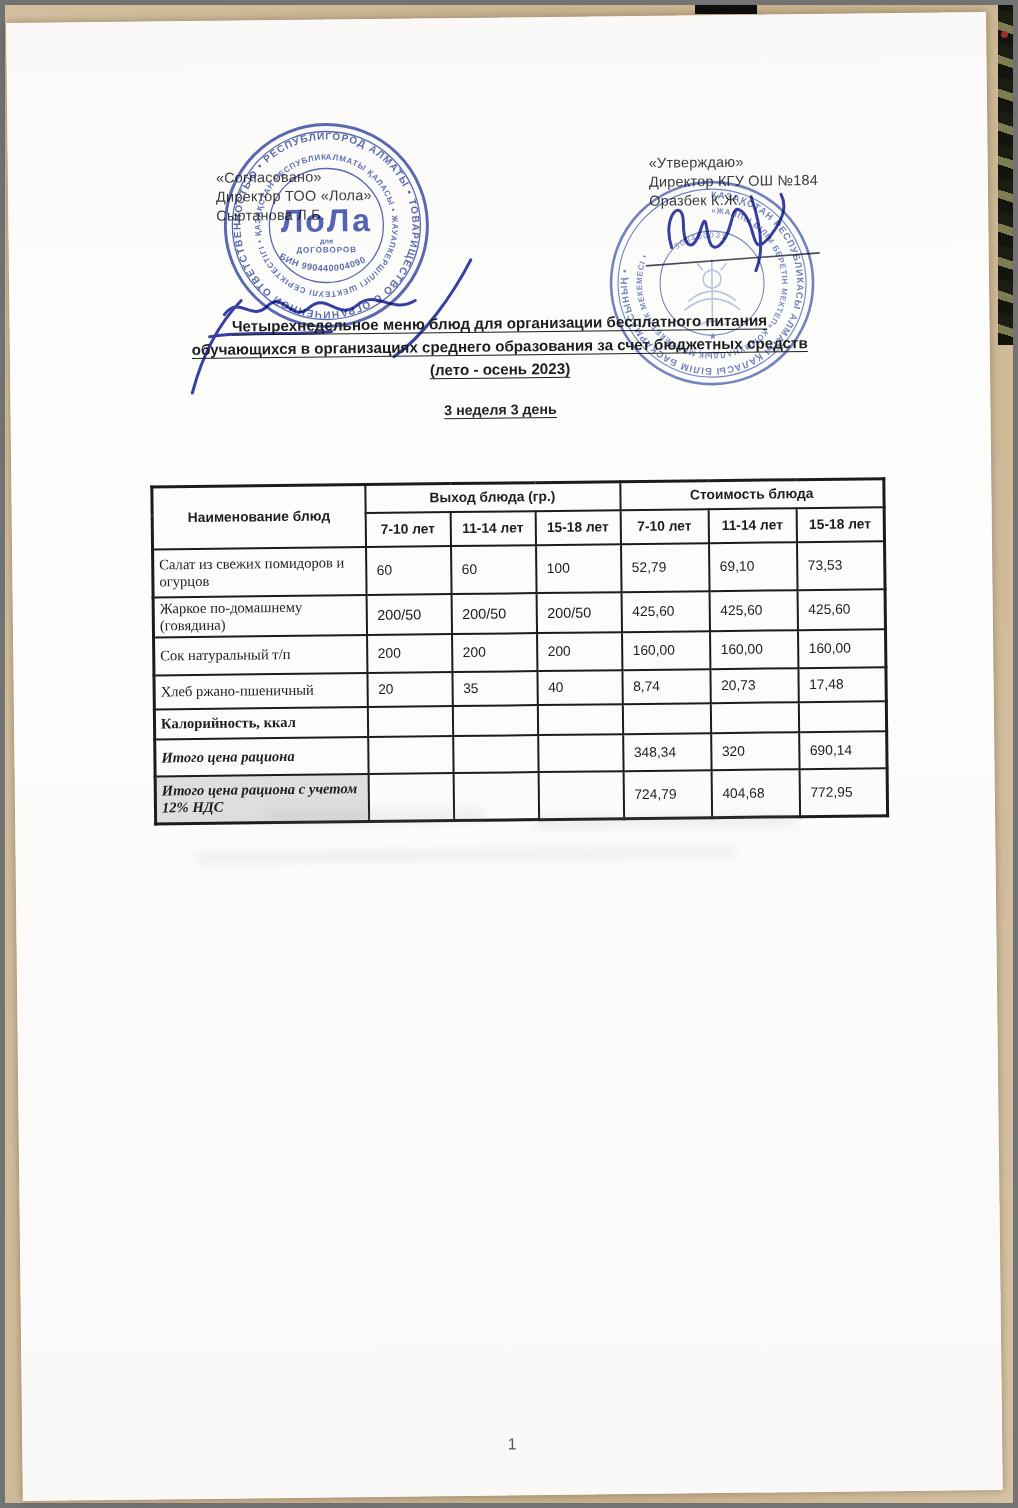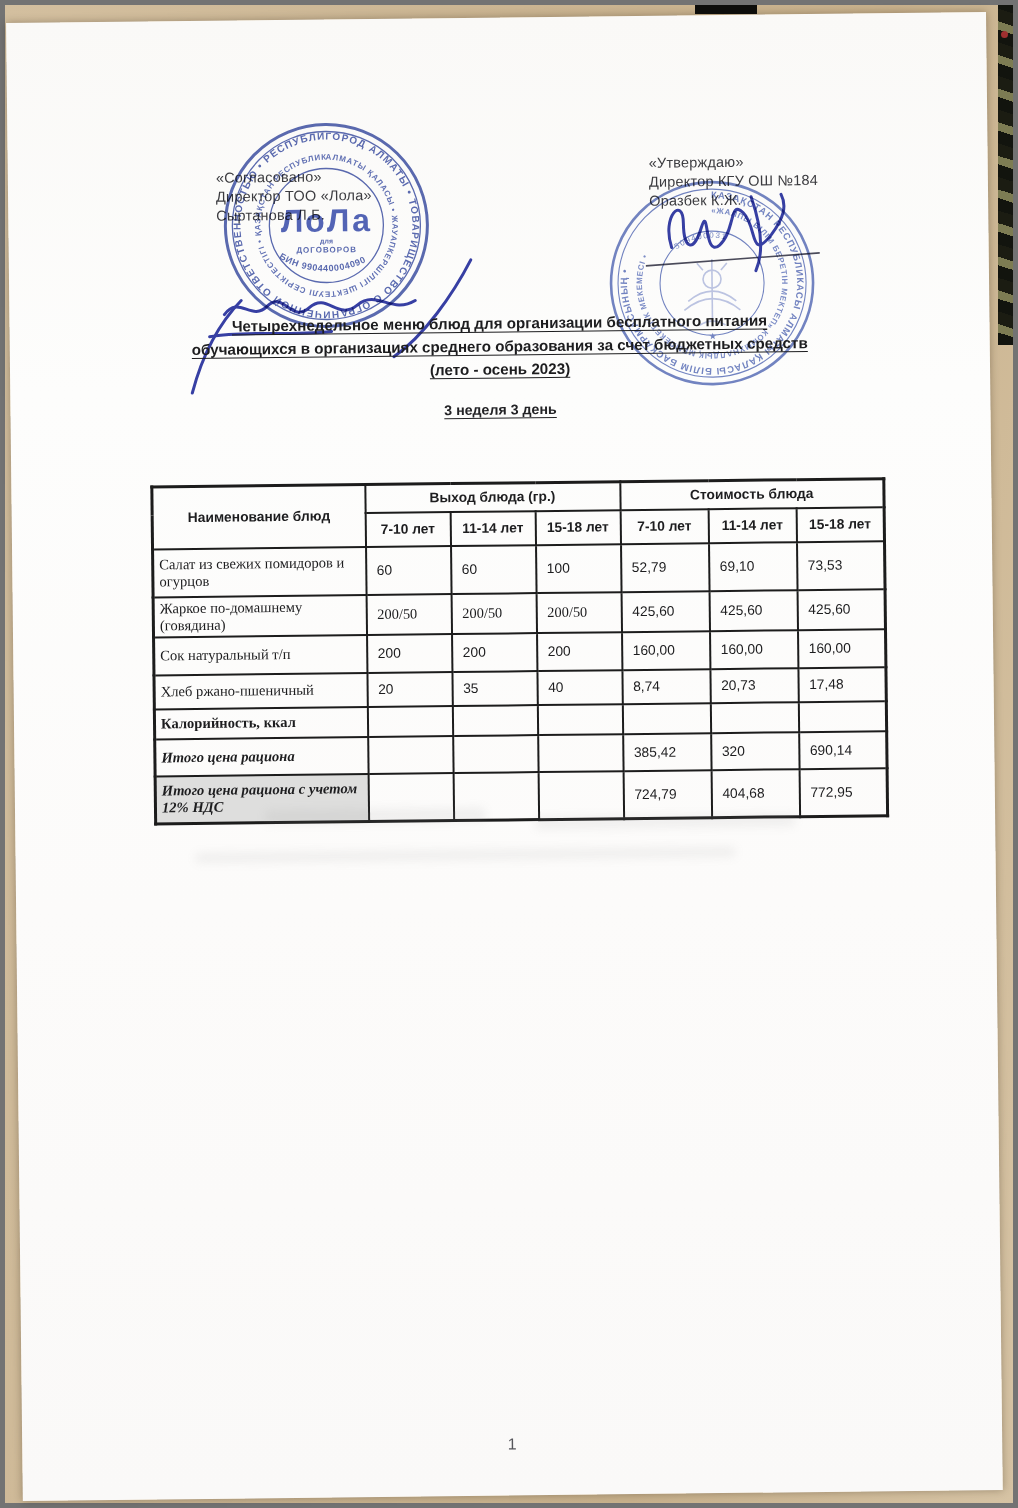--- a/index.html
+++ b/index.html
@@ -44,21 +44,21 @@
   .menu-table,.menu-table th,.menu-table td{border:2px solid #1c1c1c;}
   .menu-table{border-width:3px;}
   .menu-table th{font-family:"Liberation Sans",sans-serif;font-weight:bold;font-size:13.8px;
                  text-align:center;padding:2px 2px;background:#fff0;}
   .menu-table td{padding:2px 5px;}
   td.name{font-family:"Liberation Serif",serif;font-size:14.6px;text-align:left;}
   td.name.bold{font-weight:bold;}
   td.name.bold-italic{font-weight:bold;font-style:italic;}
   td.name.shaded{background:#dededd;}
   td.val{font-family:"Liberation Sans",sans-serif;font-size:13.8px;text-align:left;vertical-align:middle;padding-left:10px;}
-  td.val.serif{font-family:Liberation Serif, serif;font-size:14.4px;}
+  td.val.serif{font-family:Liberation Sans, sans-serif;font-size:14.4px;}
   .menu-table thead tr:nth-child(1){height:28px;}
   .menu-table thead tr:nth-child(2){height:34px;}
   .menu-table tbody tr:nth-child(1){height:48px;}
   .menu-table tbody tr:nth-child(2){height:37px;}
   .menu-table tbody tr:nth-child(3){height:38px;}
   .menu-table tbody tr:nth-child(4){height:34px;}
   .menu-table tbody tr:nth-child(5){height:30px;}
   .menu-table tbody tr:nth-child(6){height:37px;}
   .menu-table tbody tr:nth-child(7){height:48px;}
   .col-name{width:213px;} .col-out{width:85px;} .col-cost{width:88px;}
@@ -244,21 +244,21 @@
               <td class="val"></td>
               <td class="val"></td>
               <td class="val"></td>
               <td class="val"></td>
             </tr>
             <tr>
               <td class="name bold-italic">Итого цена рациона</td>
               <td class="val"></td>
               <td class="val"></td>
               <td class="val"></td>
-              <td class="val">385,42</td>
+              <td class="val">348,34</td>
               <td class="val">320</td>
               <td class="val">690,14</td>
             </tr>
             <tr>
               <td class="name bold-italic shaded">Итого цена рациона с учетом 12% НДС</td>
               <td class="val"></td>
               <td class="val"></td>
               <td class="val"></td>
               <td class="val">724,79</td>
               <td class="val">404,68</td>

